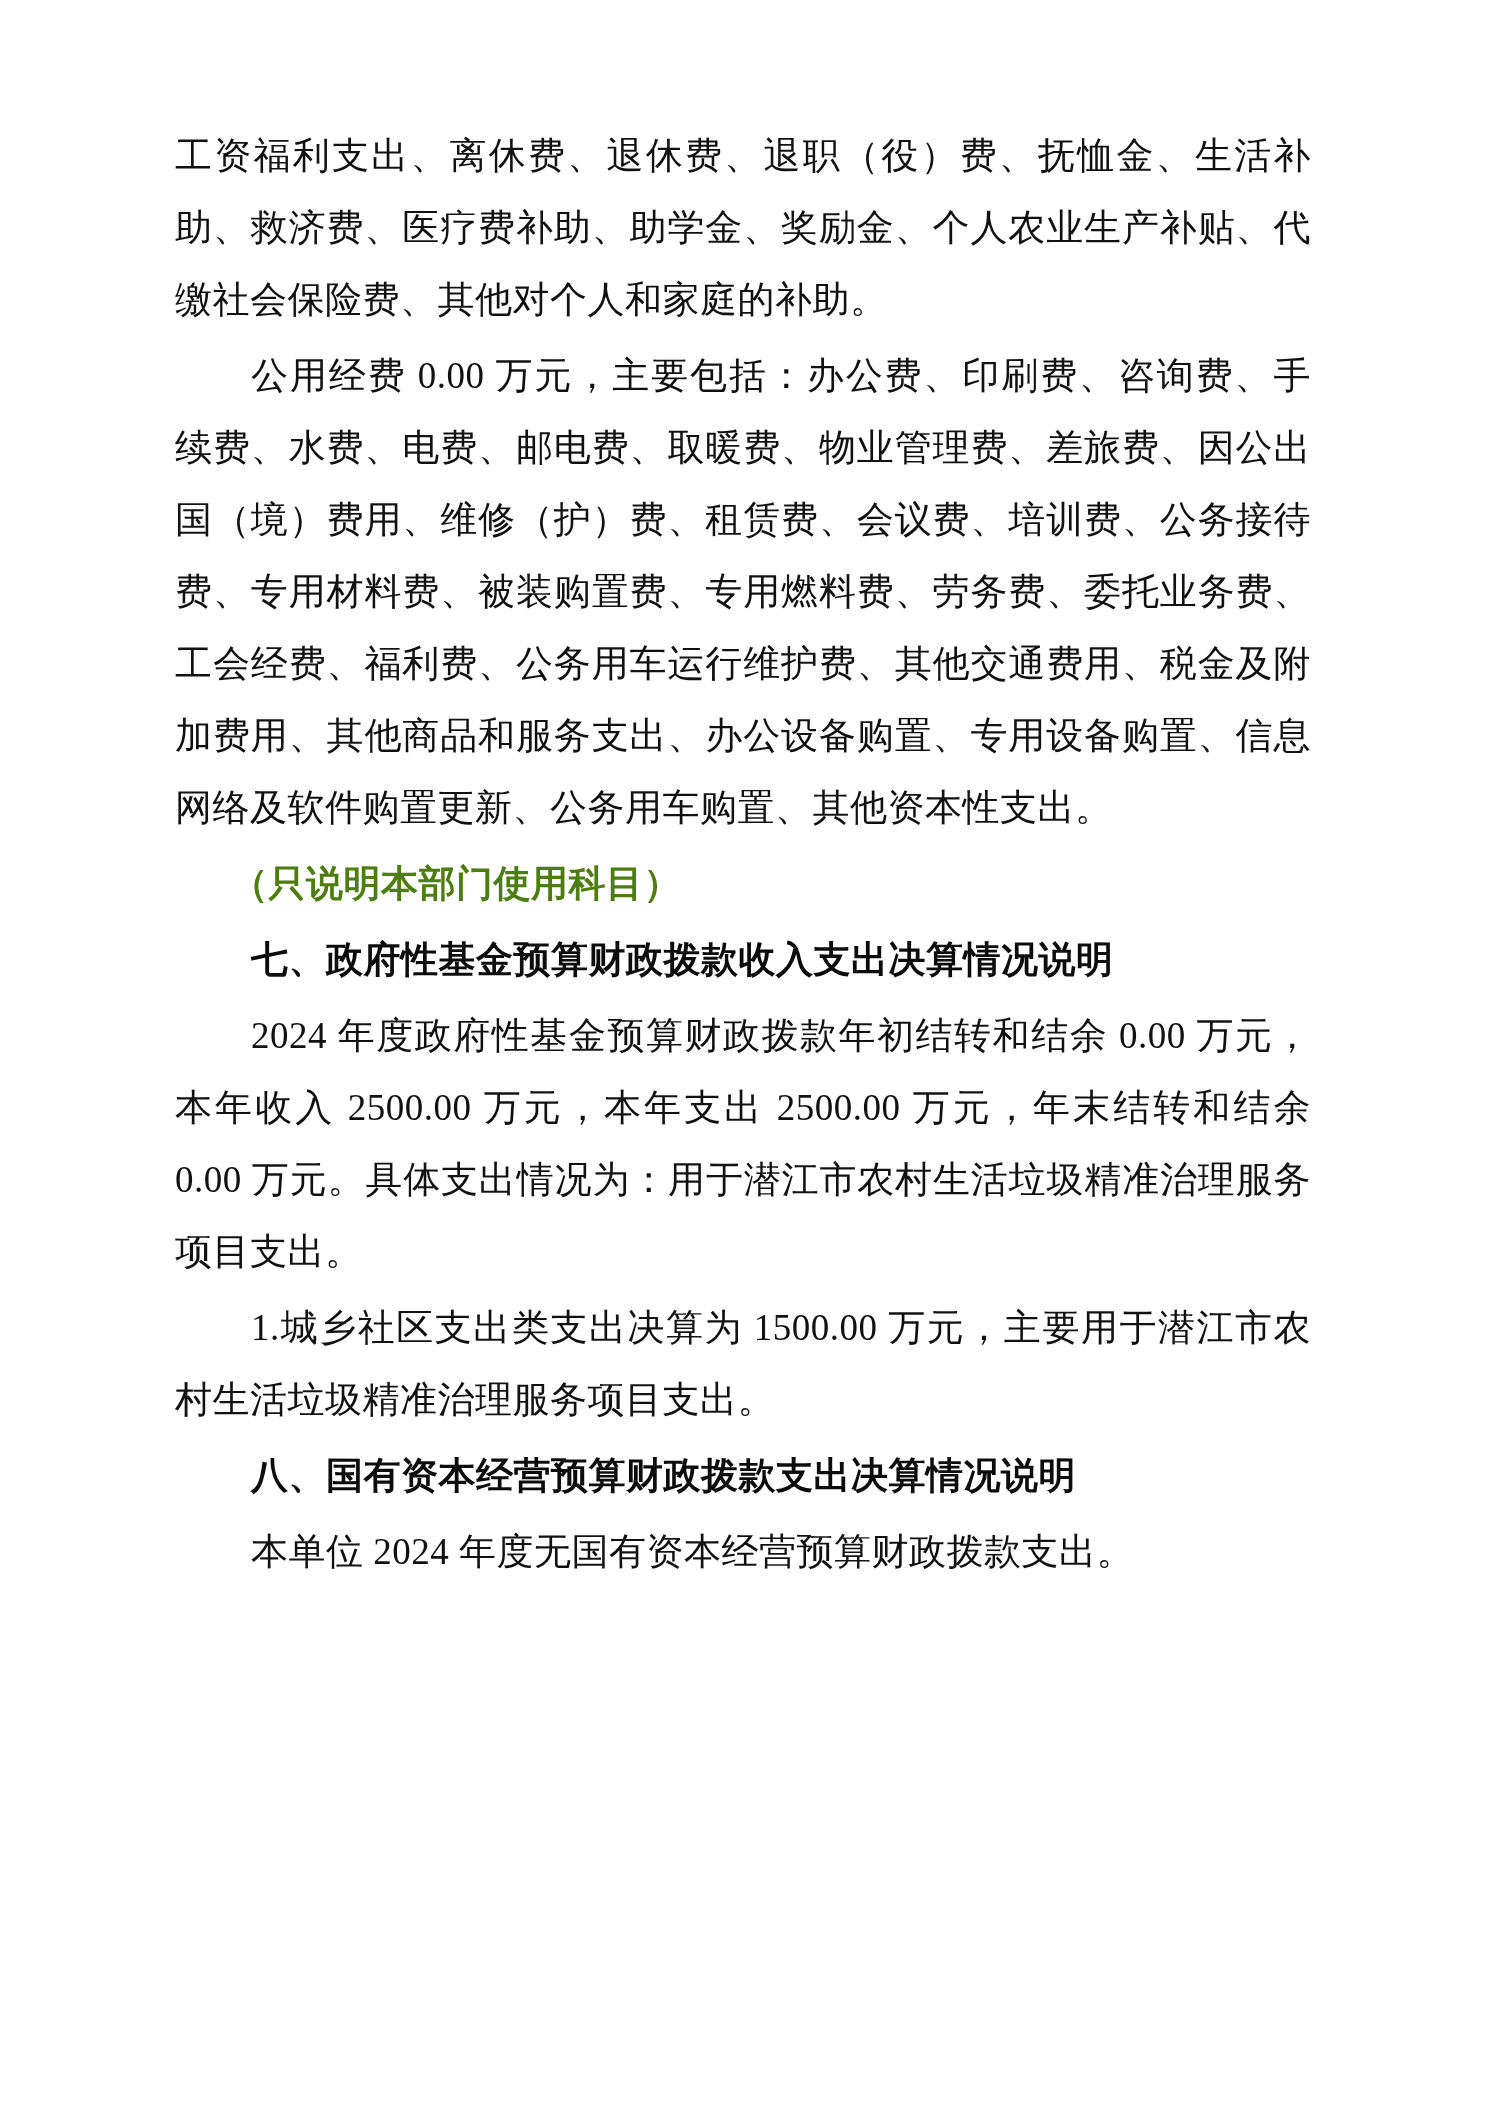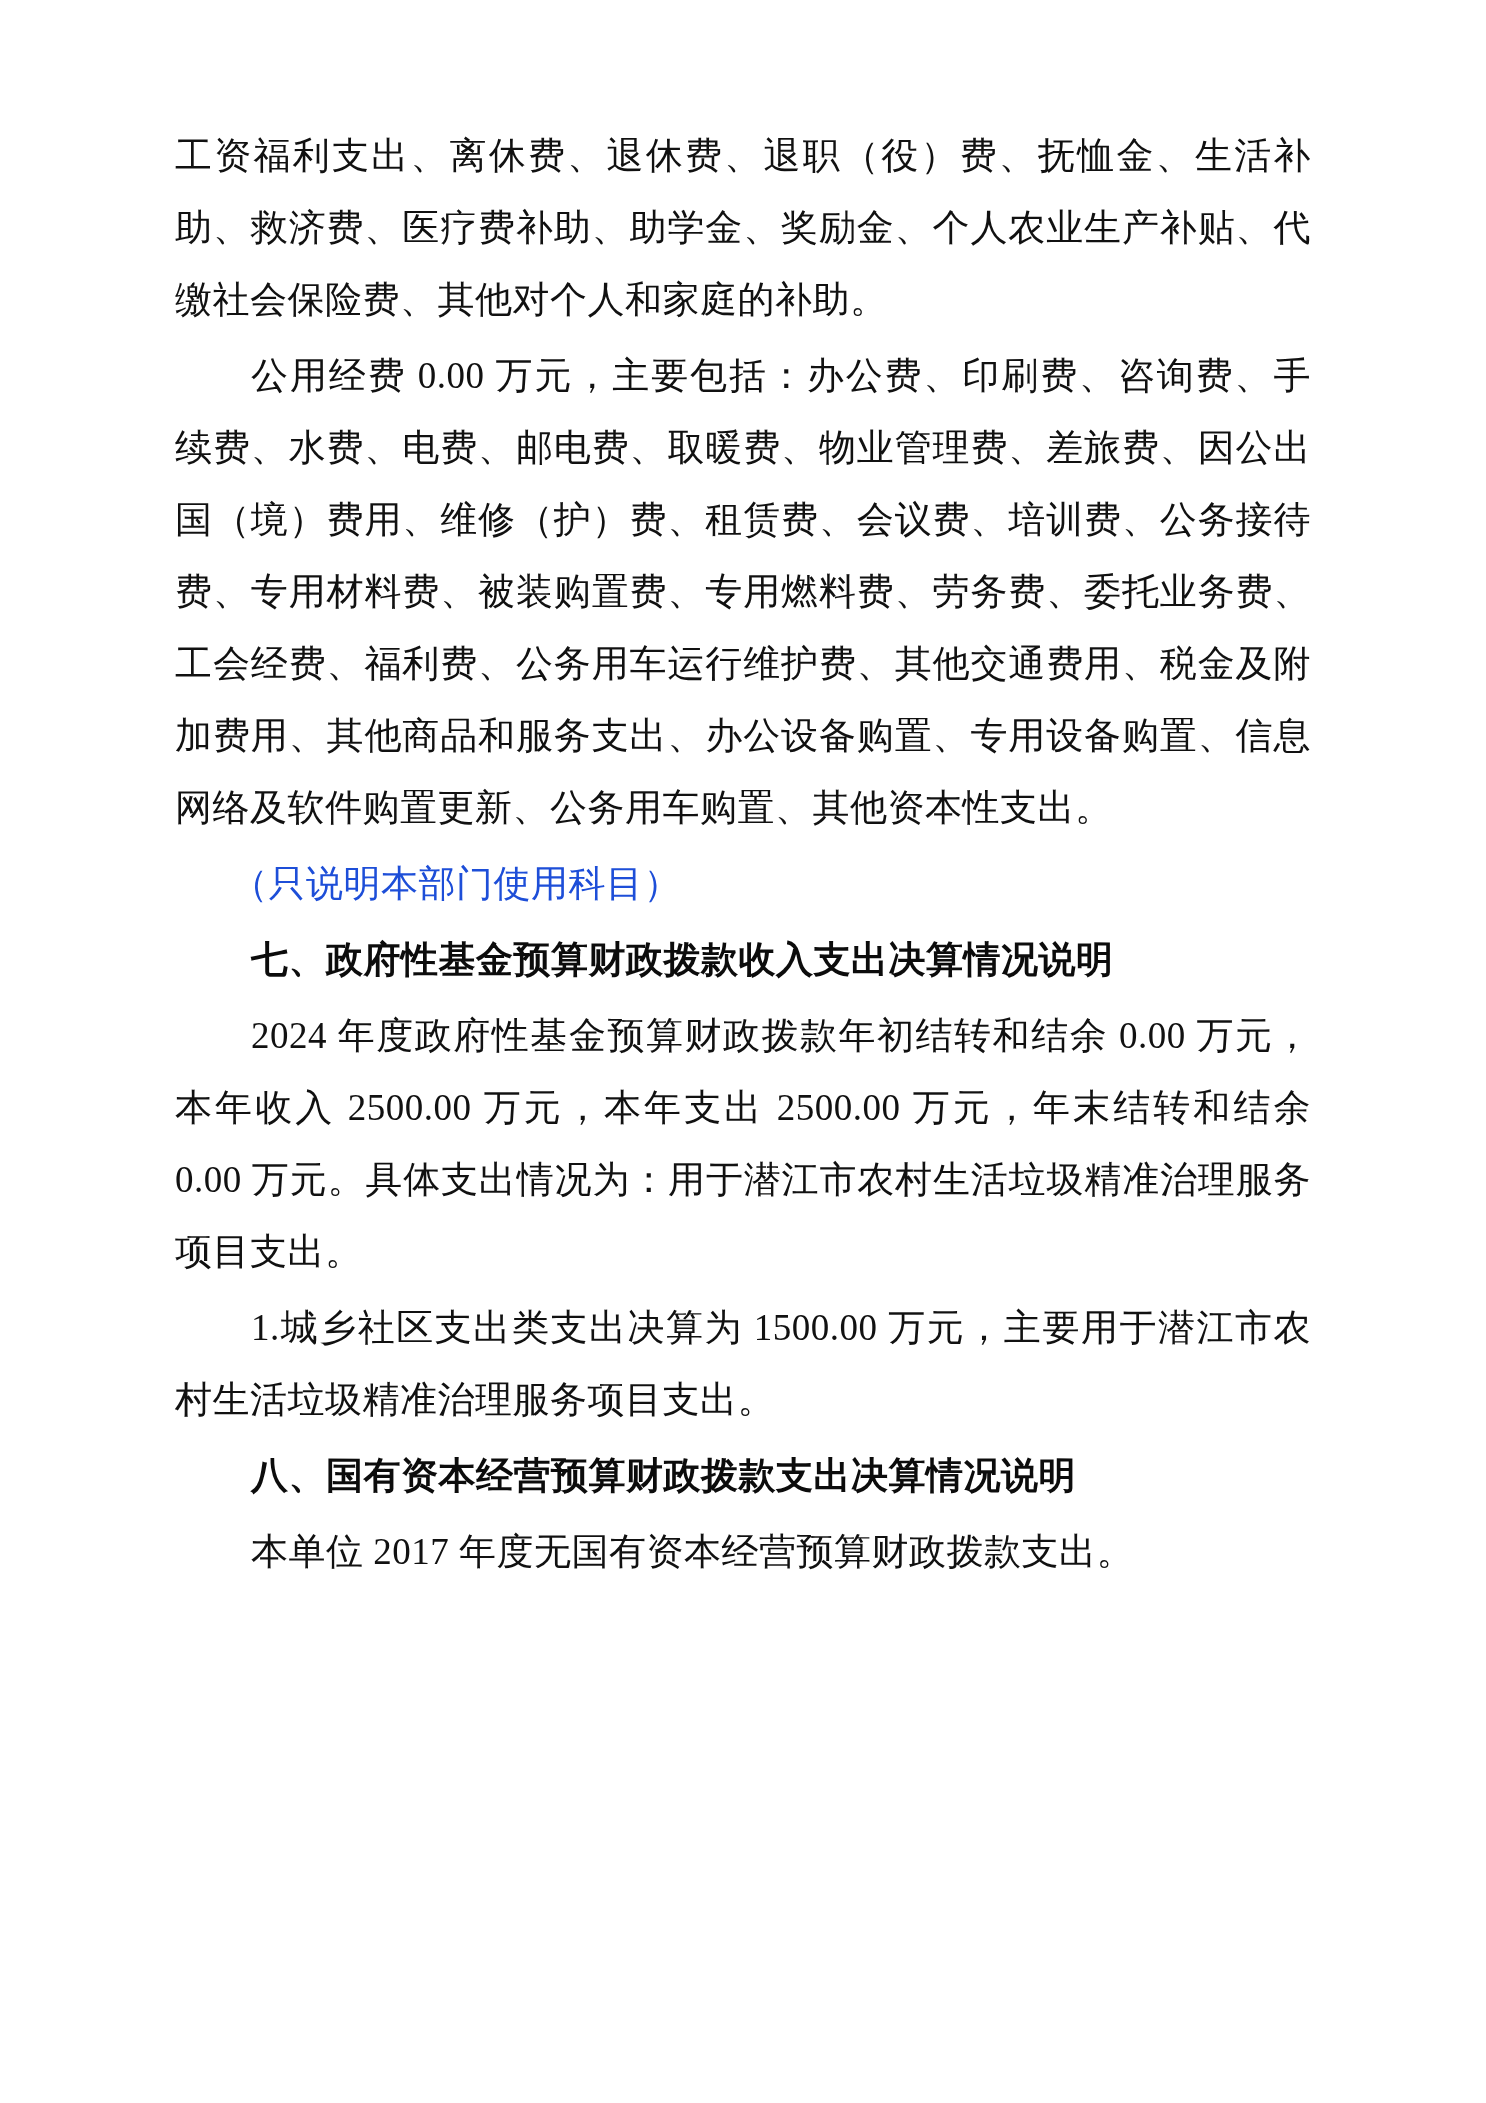--- a/index.html
+++ b/index.html
@@ -46,24 +46,24 @@
     font-weight: bold;
     text-indent: 76px;
     letter-spacing: 0.5px;
     color: #0c0c0c;
     font-family: "Liberation Serif", "DejaVu Serif", serif;
   }
   p.note-bold {
     margin: 0 0 4px 0;
     font-size: 37px;
     line-height: 72px;
-    font-weight: normal;
+    font-weight: bold;
     text-indent: 56px;
     letter-spacing: 0.5px;
-    color: #1d4ed8;
+    color: #4d7c0f;
   }
   .page-number {
     position: absolute;
     bottom: 66px;
     left: 0;
     width: 100%;
     text-align: center;
     font-size: 28px;
     color: #222;
     font-family: "Liberation Serif", "DejaVu Serif", serif;
@@ -82,17 +82,17 @@
     <p class="note-bold">（只说明本部门使用科目）</p>
 
     <p class="heading">七、政府性基金预算财政拨款收入支出决算情况说明</p>
 
     <p class="body-text indent">2024 年度政府性基金预算财政拨款年初结转和结余 0.00 万元，本年收入 2500.00 万元，本年支出 2500.00 万元，年末结转和结余 0.00 万元。具体支出情况为：用于潜江市农村生活垃圾精准治理服务项目支出。</p>
 
     <p class="body-text indent">1.城乡社区支出类支出决算为 1500.00 万元，主要用于潜江市农村生活垃圾精准治理服务项目支出。</p>
 
     <p class="heading">八、国有资本经营预算财政拨款支出决算情况说明</p>
 
-    <p class="body-text indent">本单位 2017 年度无国有资本经营预算财政拨款支出。</p>
+    <p class="body-text indent">本单位 2024 年度无国有资本经营预算财政拨款支出。</p>
 
 
   </div>
 </div>
 
 </body></html>

